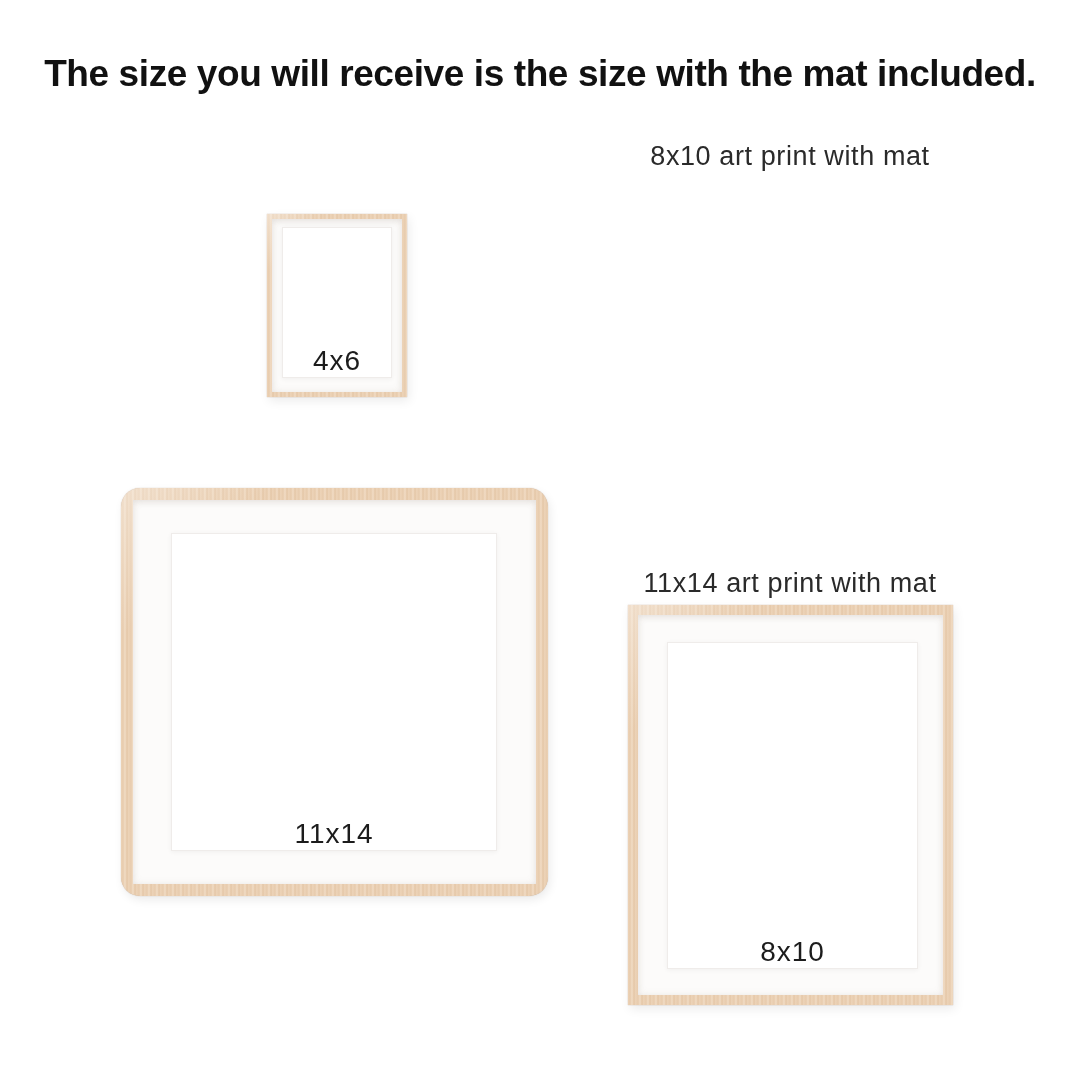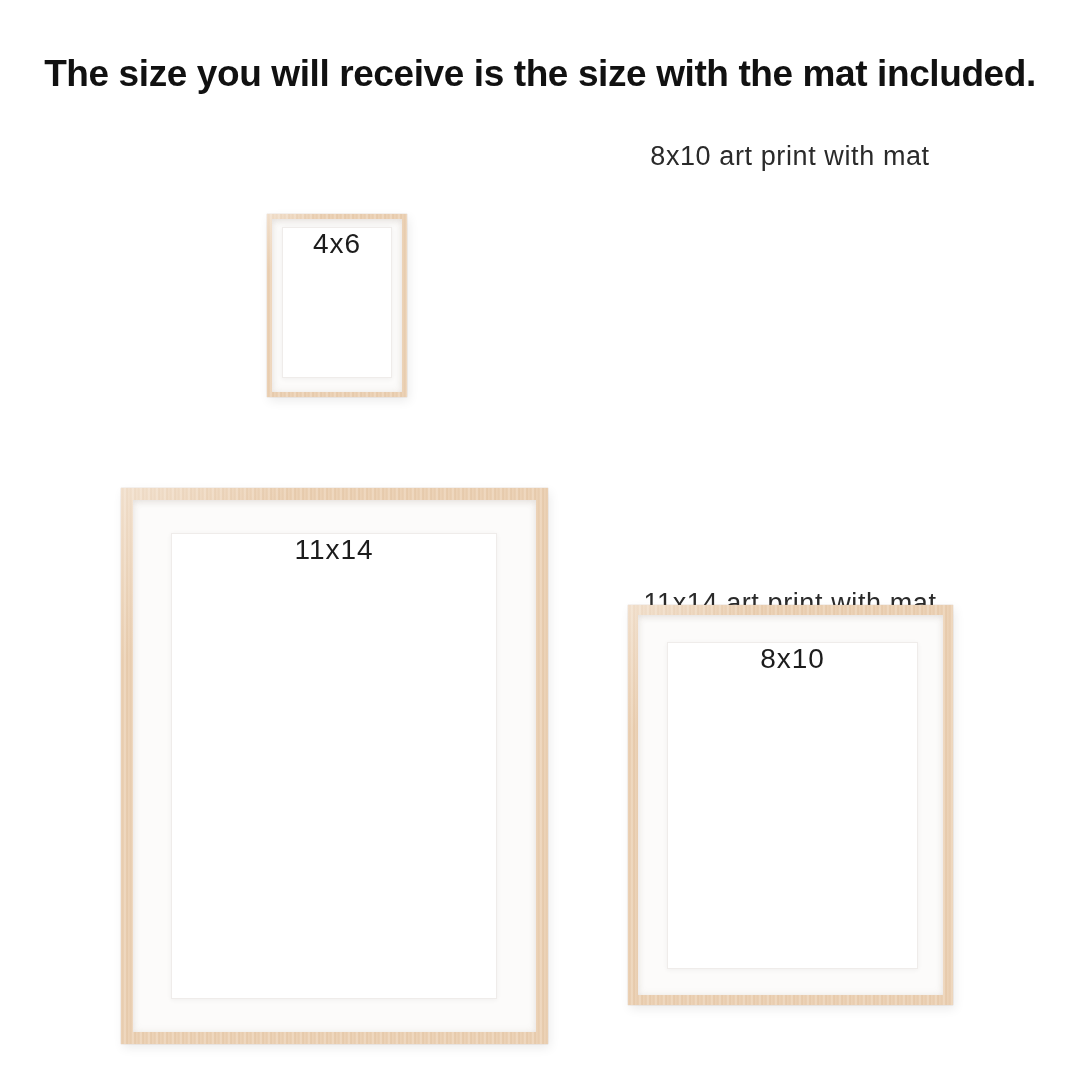--- a/index.html
+++ b/index.html
@@ -35,40 +35,40 @@
     width: 440px;
     text-align: center;
     font-size: 27px;
     font-weight: 300;
     letter-spacing: 0.6px;
     color: #2a2a2a;
   }
   .label-a { left: 117px; top: 164px; }
   .label-b { left: 570px; top: 141px; }
   .label-c { left: 107px; top: 437px; }
-  .label-d { left: 570px; top: 588px; }
+  .label-d { left: 570px; top: 568px; }
 
   
   .frame {
     position: absolute;
     box-sizing: border-box;
     background:
       linear-gradient(135deg, rgba(255,255,255,0.35) 0%, rgba(255,255,255,0) 18%),
       repeating-linear-gradient(90deg,
         #ecd2b6 0px, #e7cbad 2px,
         #f1dcc5 4px, #e4c6a6 6px,
         #eed6bc 8px),
       #e9cdb0;
     box-shadow:
       2px 4px 10px rgba(0,0,0,0.08),
       0 0 1px rgba(160,120,85,0.55);
   }
   .frame-a { left: 267px; top: 214px; width: 140px; height: 183px; padding: 5px; }
   .frame-b { left: 674px; top: 195px; width: 238px; height: 307px; padding: 7px; }
-  .frame-c { left: 121px; top: 488px; width: 427px; height: 556px; padding: 12px; }
+  .frame-c { left: 121px; top: 488px; width: 427px; height: 408px; padding: 12px; border-radius: 19px; }
   .frame-d { left: 628px; top: 605px; width: 325px; height: 400px; padding: 10px; }
 
   .mat {
     box-sizing: border-box;
     width: 100%;
     height: 100%;
     background: #fcfbfa;
     box-shadow:
       inset 0 2px 6px rgba(95,75,55,0.12),
       inset 0 0 10px rgba(95,75,55,0.05);
@@ -79,21 +79,21 @@
   .mat-d { padding: 27px 25px 26px 29px; }
 
   .print {
     box-sizing: border-box;
     width: 100%;
     height: 100%;
     background: #ffffff;
     border: 1px solid #efecea;
     box-shadow: 0 1px 5px rgba(0,0,0,0.05);
     display: flex;
-    align-items: flex-start;
+    align-items: flex-end;
     justify-content: center;
   }
 
   .print-size-text {
     font-size: 28px;
     font-weight: 300;
     letter-spacing: 1px;
     color: #1c1c1c;
   }
 </style>

